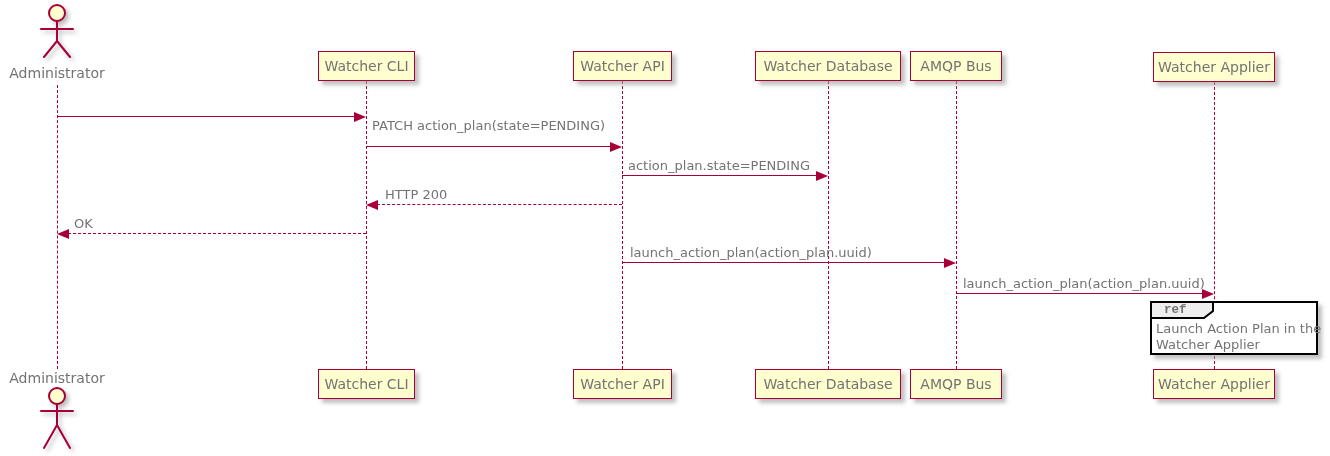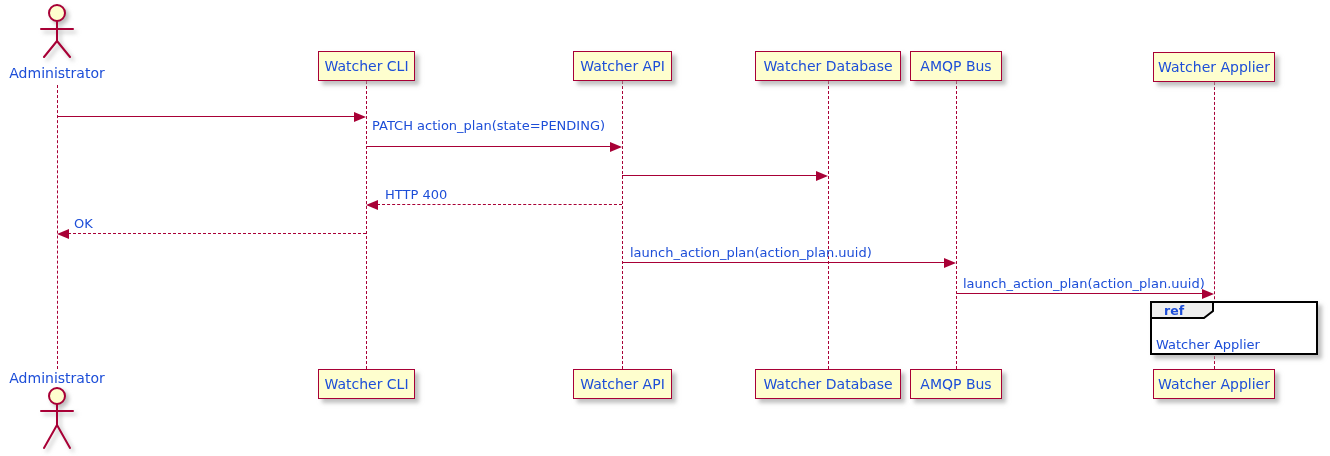--- a/index.html
+++ b/index.html
@@ -1,18 +1,18 @@
 <!DOCTYPE html>
 <html><head>
 <meta charset="utf-8">
 <style>
   html,body{margin:0;padding:0;background:#ffffff;}
   .diagram{
     position:relative;width:1330px;height:456px;background:#ffffff;
-    font-family:"DejaVu Sans","Liberation Sans",sans-serif;color:#1d4ed8;
+    font-family:"DejaVu Sans","Liberation Sans",sans-serif;color:#737373;
     overflow:hidden;
   }
   .lifeline{
     position:absolute;width:0;border-left:1px dashed #A80036;
   }
   .participant{
     position:absolute;height:30px;box-sizing:border-box;
     background:#FEFECE;border:1.6px solid #A80036;
     box-shadow:4px 4px 4px rgba(160,160,160,0.65);
     display:flex;align-items:center;justify-content:center;
@@ -27,21 +27,21 @@
   .msg-line.dashed{border-top-style:dashed;}
   .arrow{position:absolute;width:0;height:0;border-top:5px solid transparent;border-bottom:5px solid transparent;}
   .arrow.right{border-left:12px solid #A80036;}
   .arrow.left{border-right:12px solid #A80036;}
   .ref-box{
     position:absolute;box-sizing:border-box;background:#ffffff;
     border:2px solid #000000;box-shadow:4px 4px 4px rgba(160,160,160,0.65);
   }
   .ref-pentagon{position:absolute;left:-2px;top:-2px;overflow:visible;}
   .ref-pentagon polygon{fill:#EEEEEE;stroke:#000000;stroke-width:2;}
-  .ref-keyword{position:absolute;left:12px;top:0px;font-size:12.5px;font-weight:bold;}
+  .ref-keyword{position:absolute;left:12px;top:0px;font-size:12.5px;font-weight:bold;font-family:Liberation Mono, monospace;}
   .ref-text{position:absolute;left:4px;font-size:13px;white-space:nowrap;}
 </style>
 </head>
 <body>
 
 <div class="diagram">
 
   <div class="lifeline" style="left:57px;top:85px;height:284px"></div>
   <div class="lifeline" style="left:366px;top:81px;height:288px"></div>
   <div class="lifeline" style="left:622px;top:81px;height:288px"></div>
@@ -64,44 +64,46 @@
   <div class="participant" style="left:910px;top:51px;width:92px">AMQP Bus</div>
   <div class="participant" style="left:1153px;top:52px;width:122px">Watcher Applier</div>
 
   <div class="msg-line" style="left:57px;top:116px;width:298px"></div>
   <div class="arrow right" style="left:354px;top:112px"></div>
 
   <div class="msg-label" style="left:372px;top:118px">PATCH action_plan(state=PENDING)</div>
   <div class="msg-line" style="left:366px;top:146px;width:245px"></div>
   <div class="arrow right" style="left:610px;top:142px"></div>
 
+  <div class="msg-label" style="left:628px;top:158px">action_plan.state=PENDING</div>
   <div class="msg-line" style="left:622px;top:175px;width:195px"></div>
   <div class="arrow right" style="left:816px;top:171px"></div>
 
-  <div class="msg-label" style="left:385px;top:187px">HTTP 400</div>
+  <div class="msg-label" style="left:385px;top:187px">HTTP 200</div>
   <div class="msg-line dashed" style="left:377px;top:204px;width:245px"></div>
   <div class="arrow left" style="left:366px;top:200px"></div>
 
   <div class="msg-label" style="left:74px;top:216px">OK</div>
   <div class="msg-line dashed" style="left:68px;top:233px;width:298px"></div>
   <div class="arrow left" style="left:57px;top:229px"></div>
 
   <div class="msg-label" style="left:630px;top:245px">launch_action_plan(action_plan.uuid)</div>
   <div class="msg-line" style="left:622px;top:262px;width:323px"></div>
   <div class="arrow right" style="left:944px;top:258px"></div>
 
   <div class="msg-label" style="left:963px;top:276px">launch_action_plan(action_plan.uuid)</div>
   <div class="msg-line" style="left:956px;top:293px;width:247px"></div>
   <div class="arrow right" style="left:1202px;top:289px"></div>
 
   <div class="ref-box" style="left:1150px;top:301px;width:168px;height:54px">
     <svg class="ref-pentagon" width="70" height="19">
       <polygon points="1,1 63,1 63,10 54,17 1,17"></polygon>
     </svg>
     <div class="ref-keyword">ref</div>
+    <div class="ref-text" style="top:18px">Launch Action Plan in the</div>
     <div class="ref-text" style="top:34px">Watcher Applier</div>
   </div>
 
   <div class="participant" style="left:318px;top:369px;width:97px">Watcher CLI</div>
   <div class="participant" style="left:573px;top:369px;width:99px">Watcher API</div>
   <div class="participant" style="left:755px;top:369px;width:146px">Watcher Database</div>
   <div class="participant" style="left:910px;top:369px;width:92px">AMQP Bus</div>
   <div class="participant" style="left:1153px;top:369px;width:122px">Watcher Applier</div>
 
   <div class="actor-label" style="left:0px;top:370px;width:114px">Administrator</div>

